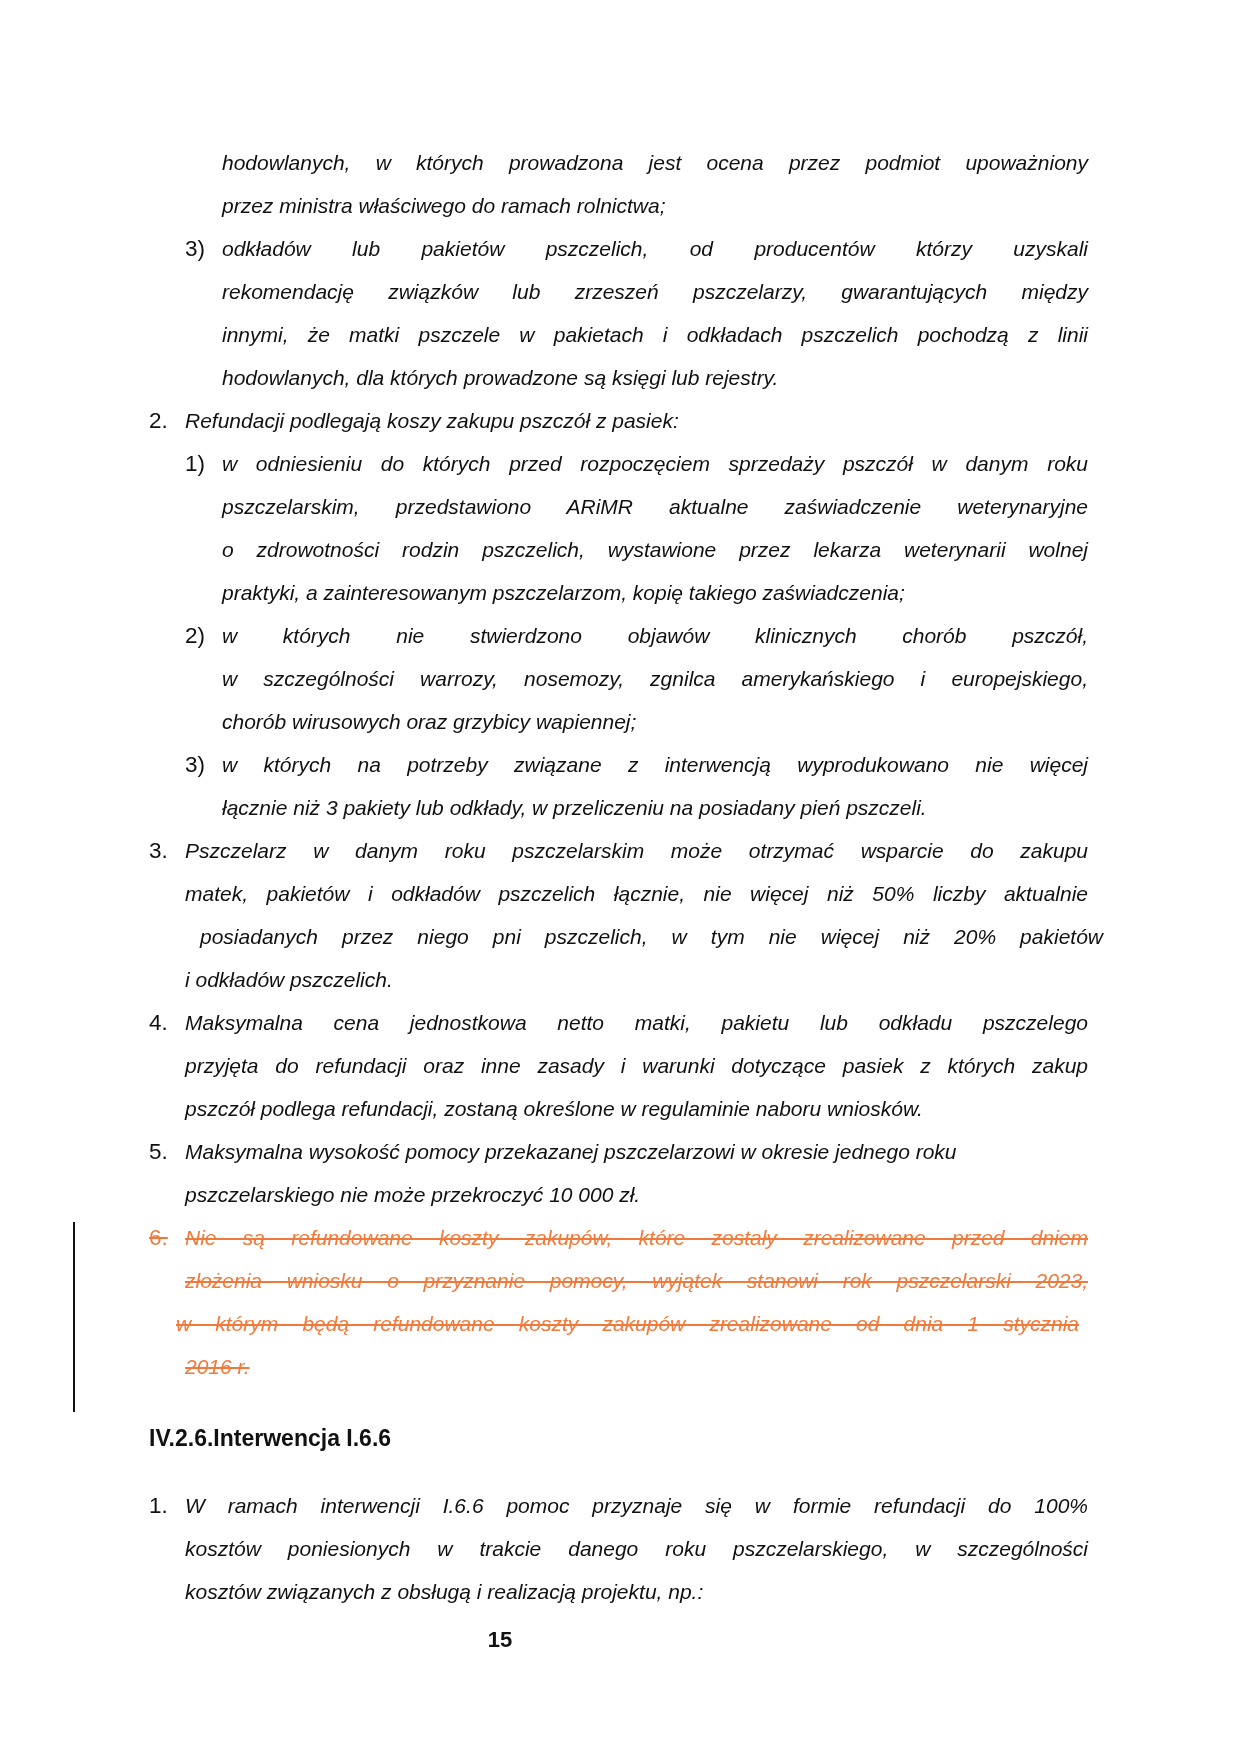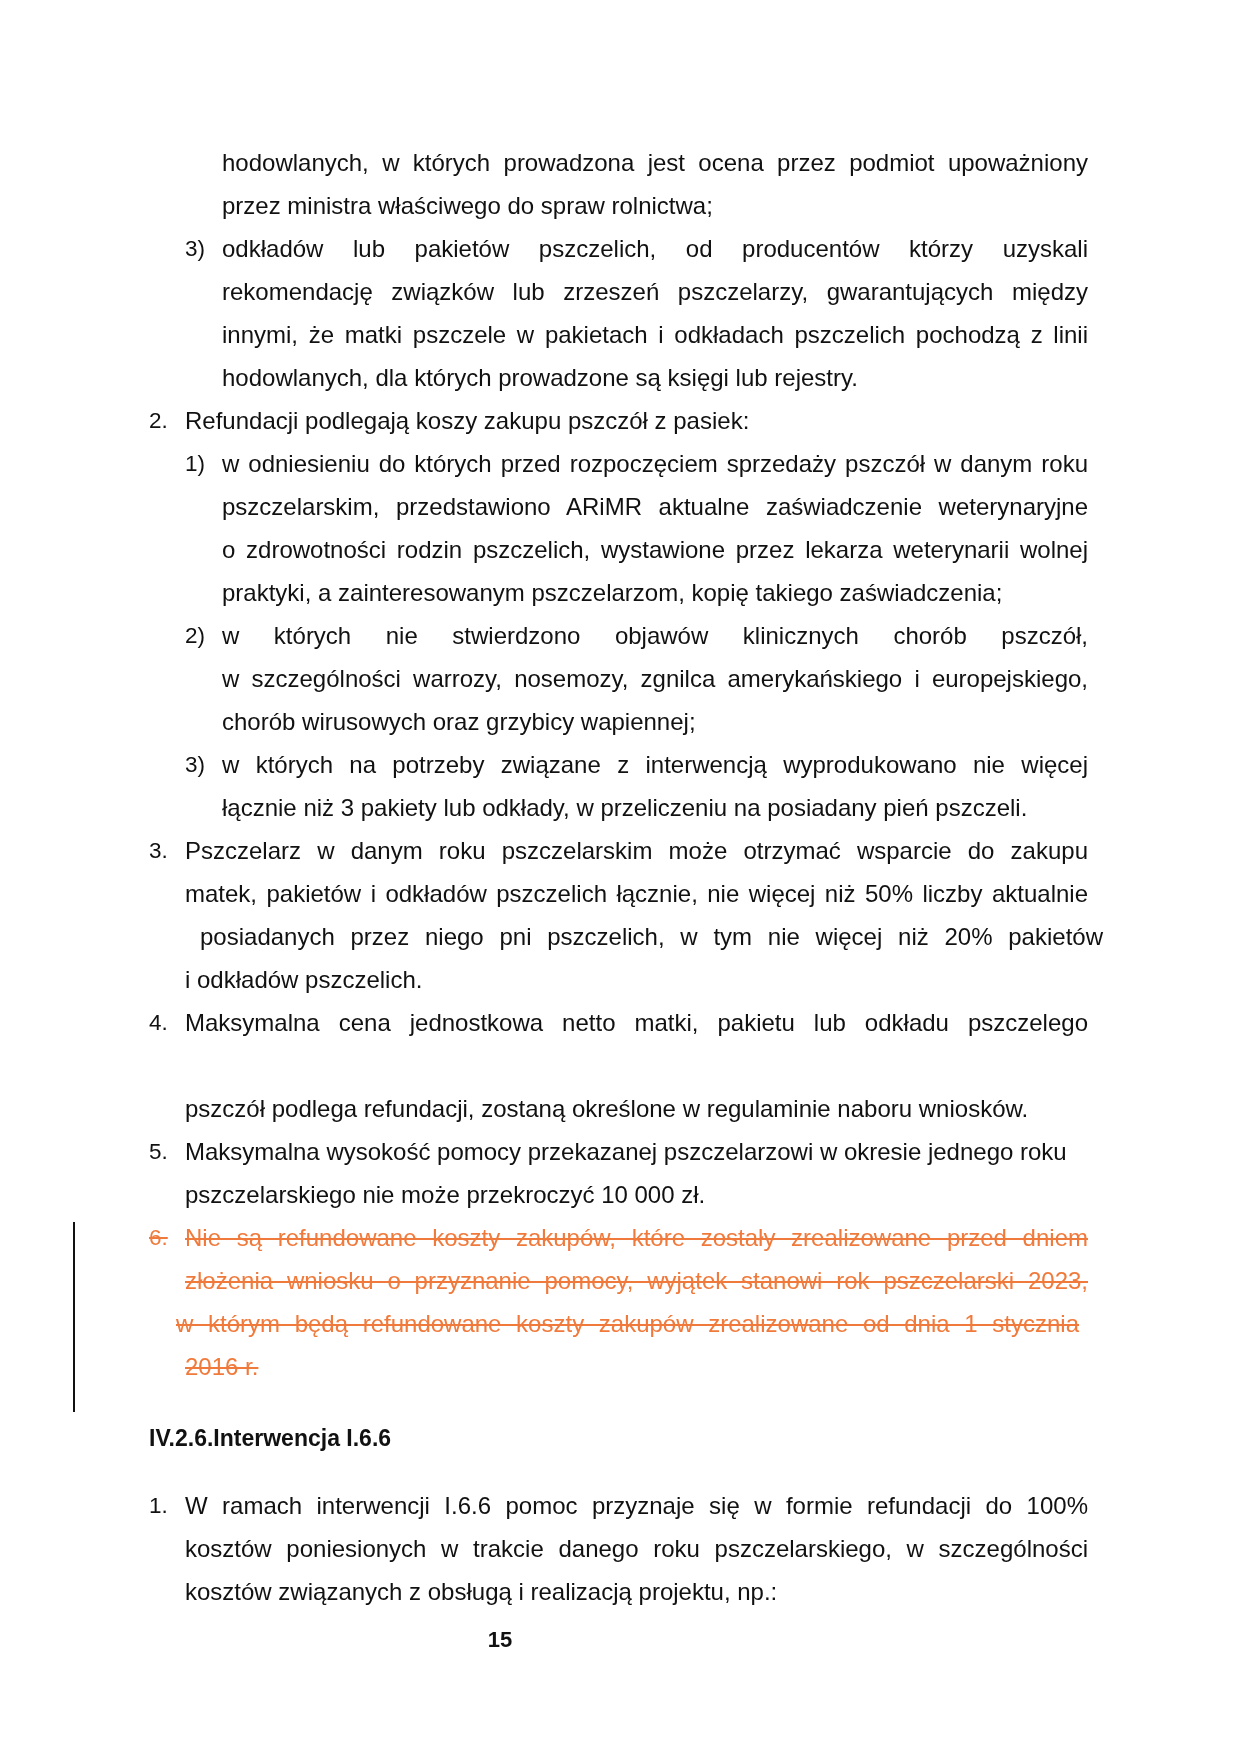--- a/index.html
+++ b/index.html
@@ -1,33 +1,33 @@
 <!DOCTYPE html>
 <html><head>
 <meta charset="utf-8">
 <style>
   html, body { margin: 0; padding: 0; background: #ffffff; }
   body { width: 1240px; height: 1754px; position: relative; overflow: hidden;
          font-family: "Liberation Sans", sans-serif; color: #111111; }
   .page { position: absolute; left: 0; top: 0; width: 1240px; height: 1754px; }
-  .line { position: absolute; font-size: 24px; line-height: 43px; height: 43px; white-space: nowrap; }
+  .line { position: absolute; font-size: 21px; line-height: 43px; height: 43px; white-space: nowrap; font-style: italic; }
   .just { text-align: justify; text-align-last: justify; }
   .num { position: absolute; font-size: 22.5px; line-height: 43px; }
   .deleted { color: #F07A3C; text-decoration: line-through; text-decoration-color: #F07A3C; text-decoration-thickness: 2px; }
   .change-bar { position: absolute; left: 73px; top: 1222px; width: 2px; height: 190px; background: #111111; }
   .heading { position: absolute; left: 149px; top: 1417px; font-size: 23px; font-weight: bold; line-height: 43px; }
   .page-num { position: absolute; left: 0; width: 1000px; top: 1618px; text-align: center; font-size: 22px; line-height: 43px; font-weight: bold; }
 </style>
 </head>
 <body>
 
 <div class="page">
 
   <div class="line just" style="left:222px; top:141px; width:866px;">hodowlanych, w których prowadzona jest ocena przez podmiot upoważniony</div>
-  <div class="line" style="left:222px; top:184px;">przez ministra właściwego do spraw rolnictwa;</div>
+  <div class="line" style="left:222px; top:184px;">przez ministra właściwego do ramach rolnictwa;</div>
 
   <div class="num" style="left:185px; top:227px;">3)</div>
   <div class="line just" style="left:222px; top:227px; width:866px;">odkładów lub pakietów pszczelich, od producentów którzy uzyskali</div>
   <div class="line just" style="left:222px; top:270px; width:866px;">rekomendację związków lub zrzeszeń pszczelarzy, gwarantujących między</div>
   <div class="line just" style="left:222px; top:313px; width:866px;">innymi, że matki pszczele w pakietach i odkładach pszczelich pochodzą z linii</div>
   <div class="line" style="left:222px; top:356px;">hodowlanych, dla których prowadzone są księgi lub rejestry.</div>
 
   <div class="num" style="left:149px; top:399px;">2.</div>
   <div class="line" style="left:185px; top:399px;">Refundacji podlegają koszy zakupu pszczół z pasiek:</div>
 
@@ -47,20 +47,21 @@
   <div class="line" style="left:222px; top:786px;">łącznie niż 3 pakiety lub odkłady, w przeliczeniu na posiadany pień pszczeli.</div>
 
   <div class="num" style="left:149px; top:829px;">3.</div>
   <div class="line just" style="left:185px; top:829px; width:903px;">Pszczelarz w danym roku pszczelarskim może otrzymać wsparcie do zakupu</div>
   <div class="line just" style="left:185px; top:872px; width:903px;">matek, pakietów i odkładów pszczelich łącznie, nie więcej niż 50% liczby aktualnie</div>
   <div class="line just" style="left:200px; top:915px; width:903px;">posiadanych przez niego pni pszczelich, w tym nie więcej niż 20% pakietów</div>
   <div class="line" style="left:185px; top:958px;">i odkładów pszczelich.</div>
 
   <div class="num" style="left:149px; top:1001px;">4.</div>
   <div class="line just" style="left:185px; top:1001px; width:903px;">Maksymalna cena jednostkowa netto matki, pakietu lub odkładu pszczelego</div>
+  <div class="line just" style="left:185px; top:1044px; width:903px;">przyjęta do refundacji oraz inne zasady i warunki dotyczące pasiek z których zakup</div>
   <div class="line" style="left:185px; top:1087px;">pszczół podlega refundacji, zostaną określone w regulaminie naboru wniosków.</div>
 
   <div class="num" style="left:149px; top:1130px;">5.</div>
   <div class="line" style="left:185px; top:1130px;">Maksymalna wysokość pomocy przekazanej pszczelarzowi w okresie jednego roku</div>
   <div class="line" style="left:185px; top:1173px;">pszczelarskiego nie może przekroczyć 10 000 zł.</div>
 
   <div class="change-bar"></div>
 
   <div class="num deleted" style="left:149px; top:1216px; width:40px;">6.</div>
   <div class="line just deleted" style="left:185px; top:1216px; width:903px;">Nie są refundowane koszty zakupów, które zostały zrealizowane przed dniem</div>

